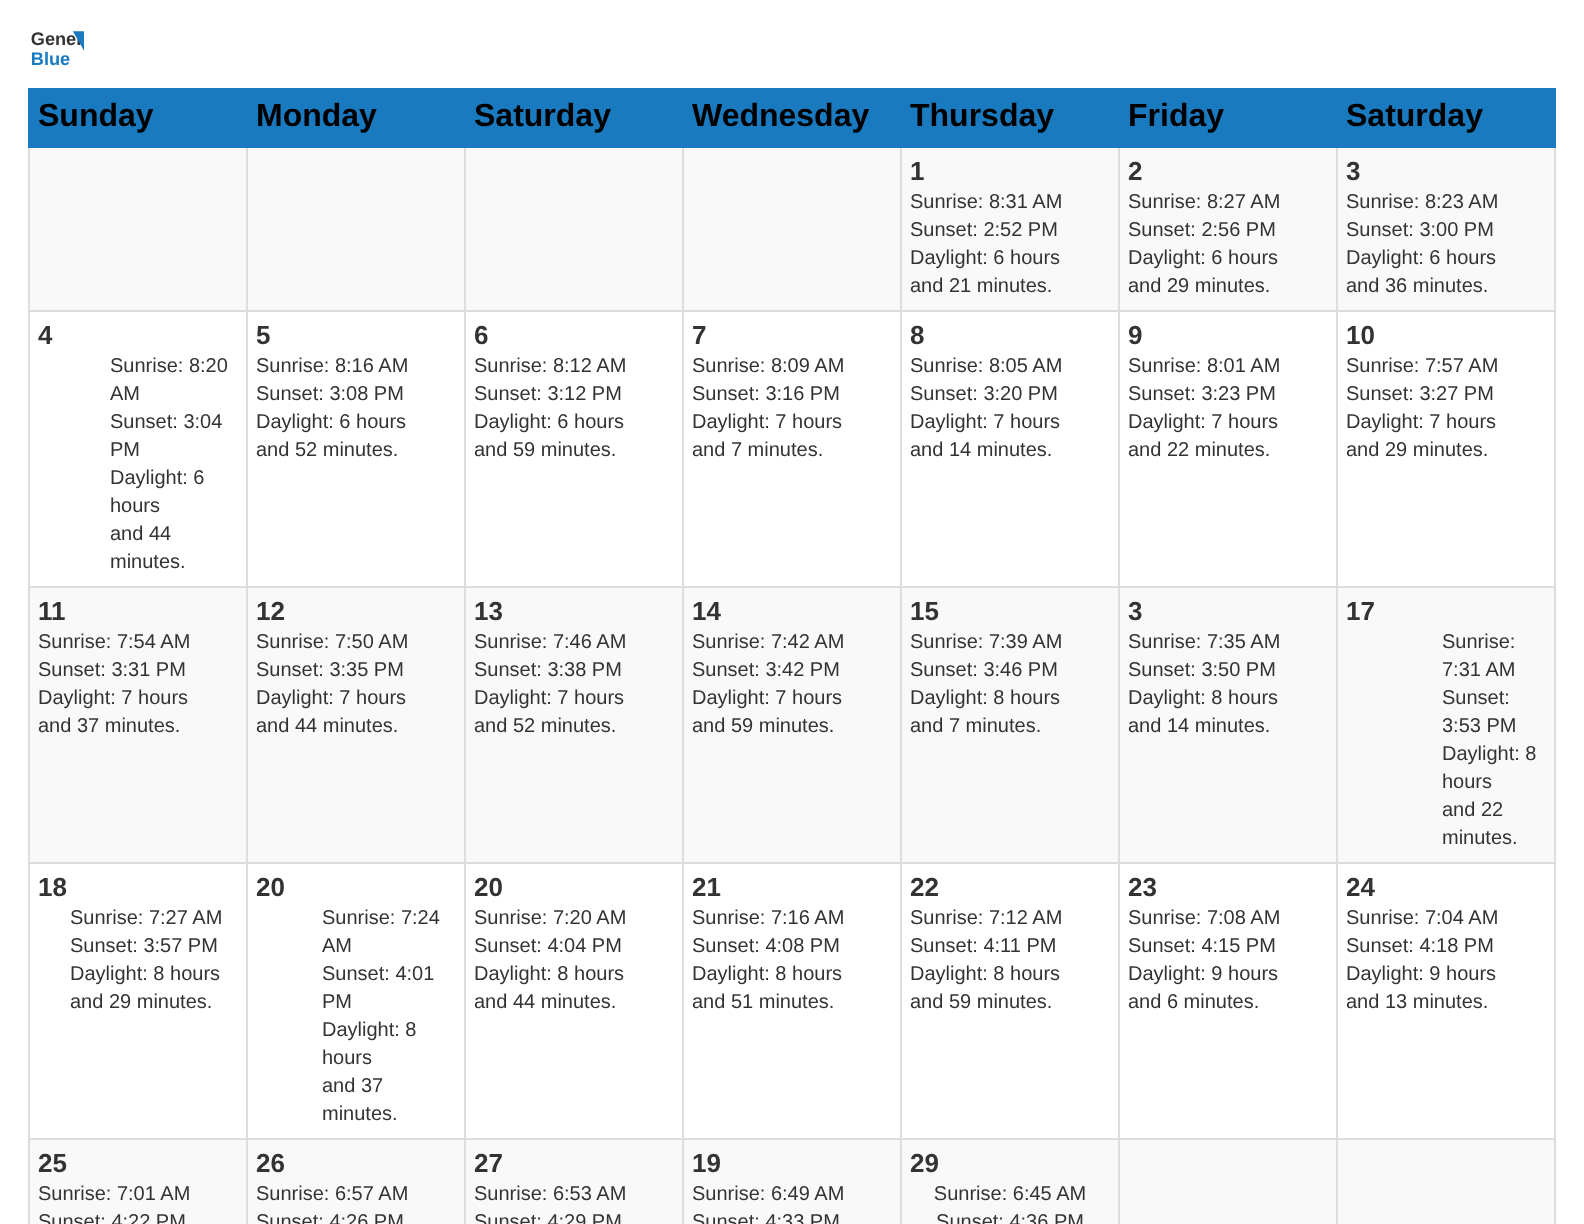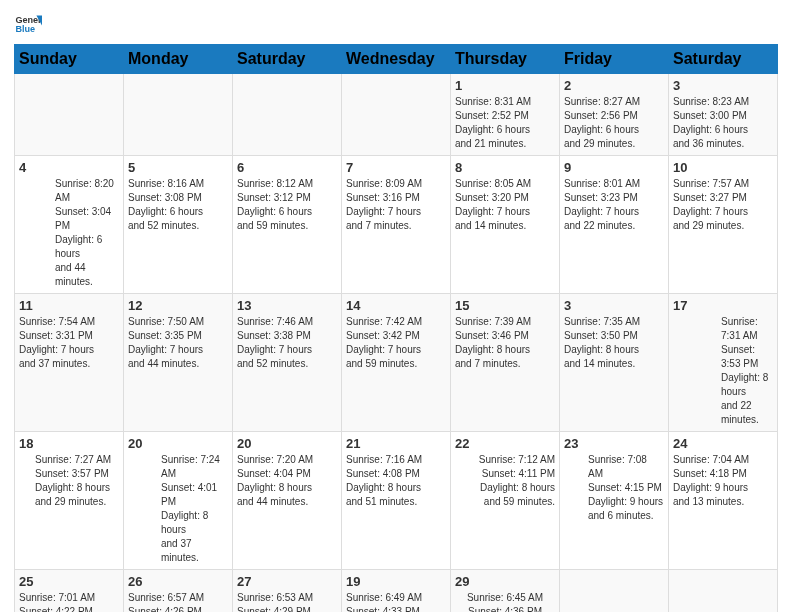--- a/index.html
+++ b/index.html
@@ -274,28 +274,28 @@
           </td>
           <td>
             <span class="day-num">21</span>
             <div class="day-info" style="white-space: pre-line;">Sunrise: 7:16 AM
 Sunset: 4:08 PM
 Daylight: 8 hours
 and 51 minutes.</div>
           </td>
           <td>
             <span class="day-num">22</span>
-            <div class="day-info" style="white-space: pre-line; text-align: right;">Sunrise: 7:12 AM
+            <div class="day-info" style="white-space: pre-line;">Sunrise: 7:12 AM
 Sunset: 4:11 PM
 Daylight: 8 hours
 and 59 minutes.</div>
           </td>
           <td>
             <span class="day-num">23</span>
-            <div class="day-info" style="white-space: pre-line; margin-left: 24px;">Sunrise: 7:08 AM
+            <div class="day-info" style="white-space: pre-line;">Sunrise: 7:08 AM
 Sunset: 4:15 PM
 Daylight: 9 hours
 and 6 minutes.</div>
           </td>
           <td>
             <span class="day-num">24</span>
             <div class="day-info" style="white-space: pre-line;">Sunrise: 7:04 AM
 Sunset: 4:18 PM
 Daylight: 9 hours
 and 13 minutes.</div>

